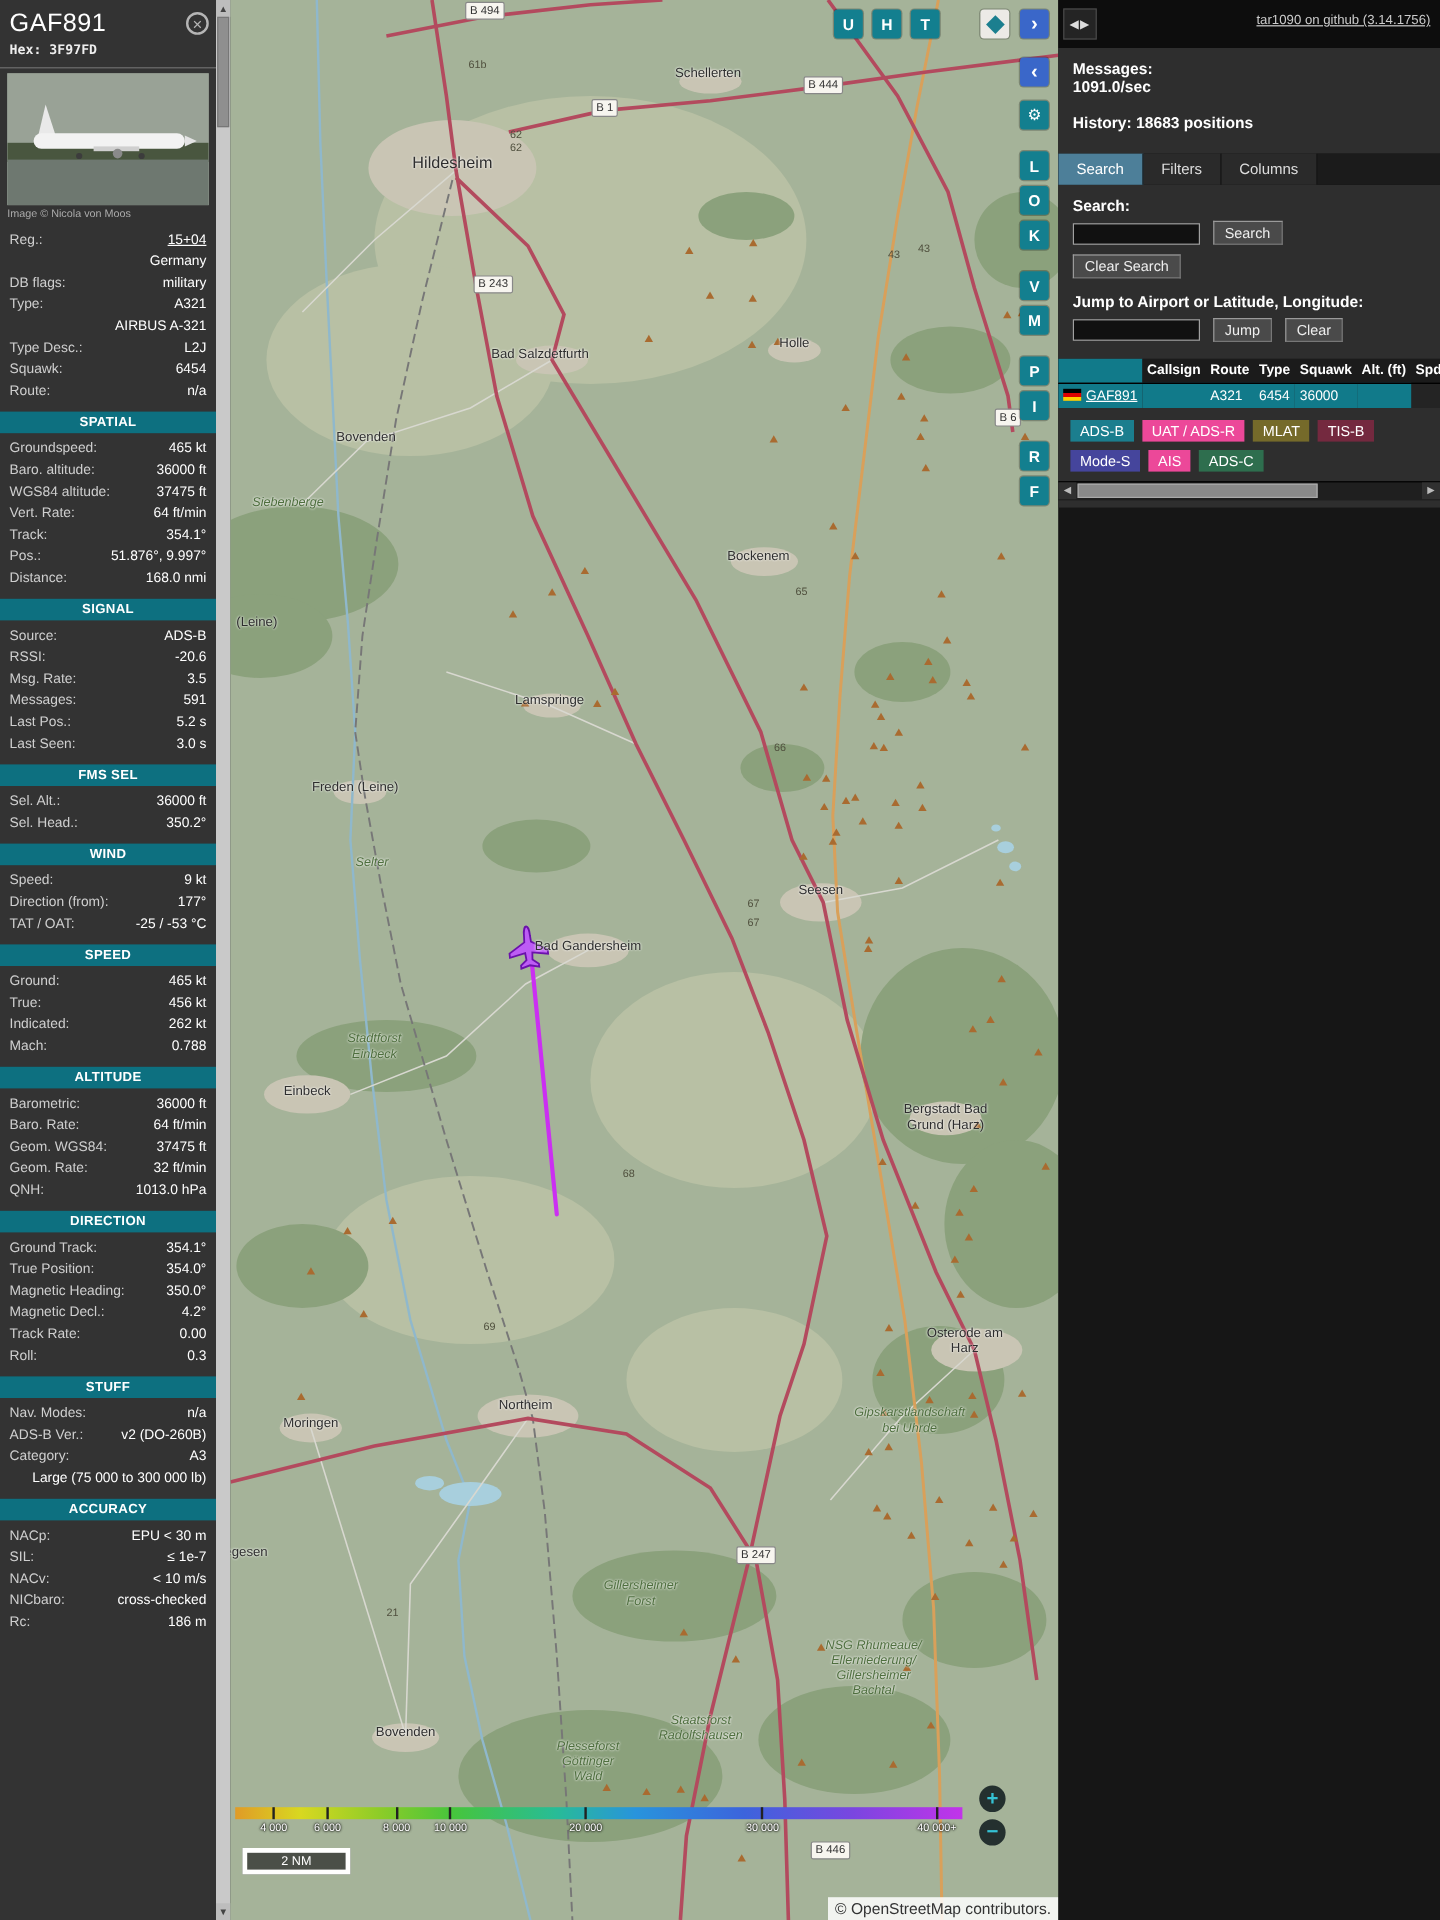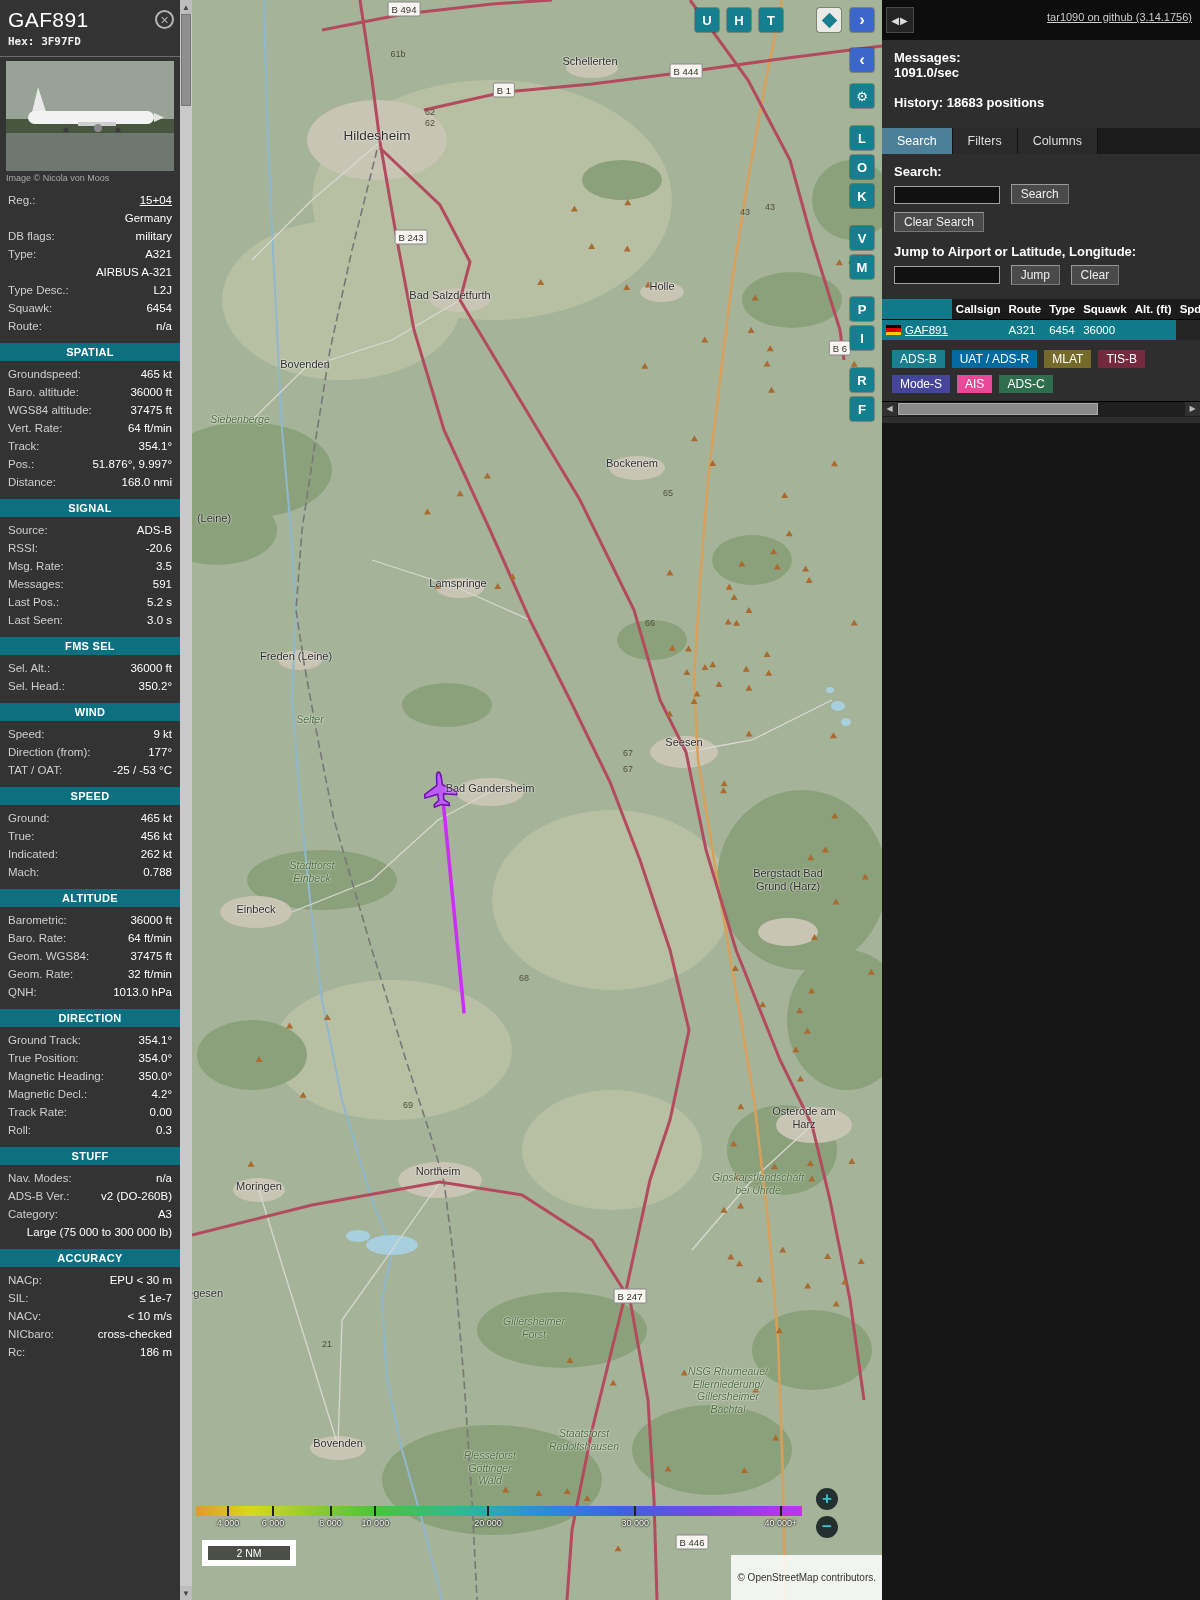--- a/index.html
+++ b/index.html
@@ -35,22 +35,22 @@
   .plabel{position:absolute;transform:translate(-50%,-50%);font-size:11px;color:#2e2e2e;white-space:pre;text-align:center;line-height:1.2;
           text-shadow:0 0 2px rgba(255,255,255,.75),0 0 2px rgba(255,255,255,.75);}
   .plabel.city{font-size:13.5px;}
   .plabel.nature{color:#4e6e3e;font-style:italic;font-size:10.5px;}
   .shield{position:absolute;transform:translate(-50%,-50%);background:#f7f5ef;border:1px solid #888;border-radius:2px;font-size:9.5px;color:#333;padding:0 3px;line-height:13px;white-space:nowrap;}
   .rnum{position:absolute;transform:translate(-50%,-50%);font-size:9px;color:#50503e;}
   .mbtn{position:absolute;width:24px;height:24px;background:#137f8f;color:#fff;font-weight:bold;font-size:13px;display:flex;align-items:center;justify-content:center;border-radius:3px;box-shadow:0 0 0 1px rgba(0,0,0,.25);cursor:pointer;box-sizing:border-box;}
   .mbtn.blue{background:#3a67c9;font-size:17px;}
   .mbtn.light{background:#eceae6;}
   .diamond{width:11px;height:11px;background:#1b7f8f;transform:rotate(45deg);}
-  .scale{position:absolute;left:10px;top:1540px;width:82px;height:14px;background:rgba(45,45,45,.75);border:6px solid #ffffff;color:#fff;font-size:10.5px;display:flex;align-items:center;justify-content:center;}
-  .attr{position:absolute;right:0;bottom:0;background:rgba(255,255,255,.85);font-size:10px;color:#333;padding:17px 6px;}
+  .scale{position:absolute;left:10px;top:1540px;width:82px;height:14px;background:rgba(45,45,45,.75);border:4px solid #ffffff;color:#fff;font-size:10.5px;display:flex;align-items:center;justify-content:center;}
+  .attr{position:absolute;right:0;bottom:0;background:rgba(255,255,255,.85);font-size:13px;color:#333;padding:2px 6px;}
   .zoom{position:absolute;left:624px;width:22px;height:22px;border-radius:50%;background:rgba(18,30,32,.88);color:#35c2d4;font-size:17px;font-weight:bold;display:flex;align-items:center;justify-content:center;cursor:pointer;}
   .altwrap{position:absolute;left:4px;top:1502px;width:606px;height:28px;}
   .altbar{position:absolute;left:0;top:4px;width:100%;height:10px;
     background:linear-gradient(90deg,#e09b27 0%,#d8d820 9%,#8ccc28 20%,#46c53c 30%,#28bc96 44%,#2894dc 55%,#3c64dc 70%,#7a46e0 85%,#c233ea 100%);}
   .alt-tick{position:absolute;top:4px;width:2px;height:10px;background:#222;transform:translateX(-1px);}
   .alt-lab{position:absolute;top:16px;transform:translateX(-50%);font-size:9px;color:#fff;text-shadow:0 0 2px #000,0 0 2px #000;white-space:nowrap;}
   
   .right-panel{position:absolute;left:882px;top:0;width:318px;height:1600px;background:#161616;color:#fff;}
   .rp-top{height:40px;background:#0d0d0d;position:relative;}
   .pane-toggle{position:absolute;left:4px;top:7px;width:28px;height:26px;background:#242424;border:1px solid #4a4a4a;color:#ddd;font-size:10px;display:flex;align-items:center;justify-content:center;cursor:pointer;letter-spacing:1px;box-sizing:border-box;}
@@ -546,21 +546,21 @@
       <div class="plabel" style="left: 440px; top: 464px;">Bockenem</div>
       <div class="plabel" style="left: 22px; top: 519px;">(Leine)</div>
       <div class="plabel" style="left: 266px; top: 584px;">Lamspringe</div>
       <div class="plabel" style="left: 104px; top: 657px;">Freden (Leine)</div>
       <div class="plabel nature" style="left: 118px; top: 719px;">Selter</div>
       <div class="plabel" style="left: 492px; top: 743px;">Seesen</div>
       <div class="plabel" style="left: 298px; top: 789px;">Bad Gandersheim</div>
       <div class="plabel nature" style="left: 120px; top: 872px;">Stadtforst
 Einbeck</div>
       <div class="plabel" style="left: 64px; top: 910px;">Einbeck</div>
-      <div class="plabel" style="left: 596px; top: 880px;">Bergstadt Bad
+      <div class="plabel" style="left: 596px; top: 932px;">Bergstadt Bad
 Grund (Harz)</div>
       <div class="plabel" style="left: 612px; top: 1118px;">Osterode am
 Harz</div>
       <div class="plabel" style="left: 246px; top: 1172px;">Northeim</div>
       <div class="plabel" style="left: 67px; top: 1187px;">Moringen</div>
       <div class="plabel nature" style="left: 566px; top: 1184px;">Gipskarstlandschaft
 bei Uhrde</div>
       <div class="plabel" style="left: 10px; top: 1294px;">degesen</div>
       <div class="plabel nature" style="left: 342px; top: 1328px;">Gillersheimer
 Forst</div>
@@ -694,21 +694,21 @@
             <td>A321</td>
             <td>6454</td>
             <td>36000</td>
             <td></td>
           </tr>
         </tbody>
     </table>
 
     <div class="legend">
         <div class="lgbtn" style="background: rgb(27, 126, 142);">ADS-B</div>
-        <div class="lgbtn" style="background: #0369a1;">UAT / ADS-R</div>
+        <div class="lgbtn" style="background: #ec4899;">UAT / ADS-R</div>
         <div class="lgbtn" style="background: rgb(117, 106, 42);">MLAT</div>
         <div class="lgbtn" style="background: rgb(116, 41, 63);">TIS-B</div>
         <div class="lgbtn" style="background: rgb(69, 69, 156);">Mode-S</div>
         <div class="lgbtn" style="background: #ec4899;">AIS</div>
         <div class="lgbtn" style="background: rgb(46, 110, 78);">ADS-C</div>
       </div>
 
     <div class="hscroll">
       <div class="harrow l">◀</div>
       <div class="hthumb"></div>

